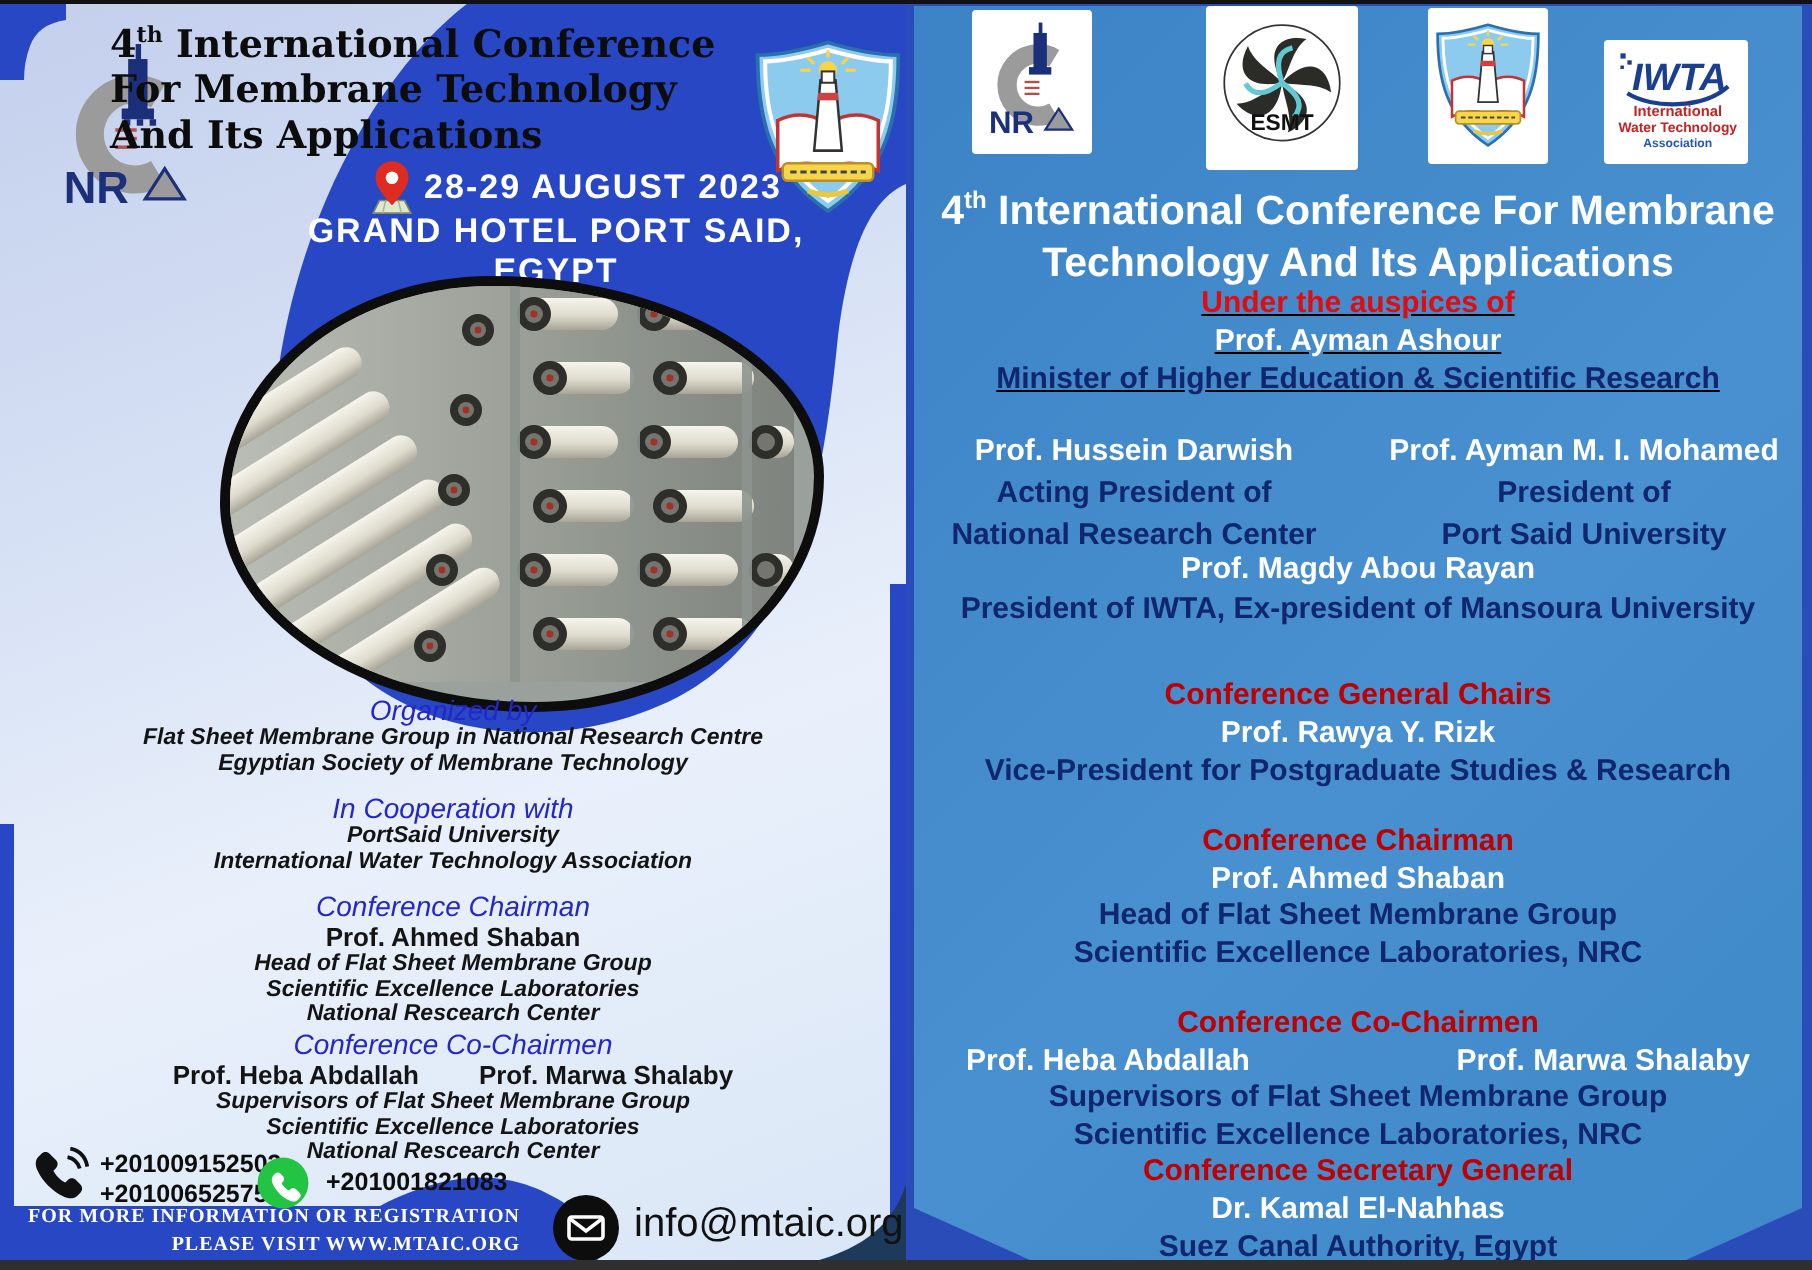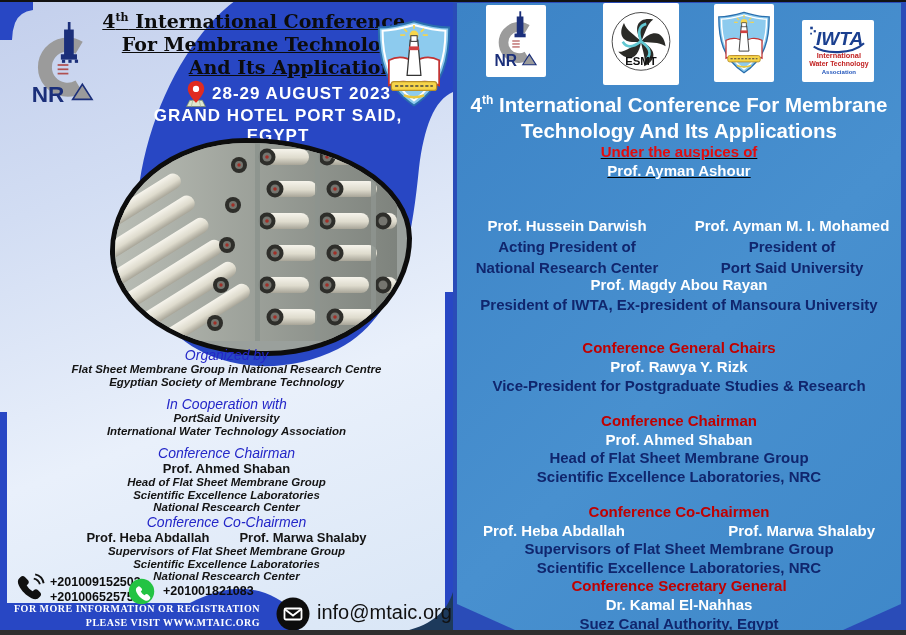--- a/index.html
+++ b/index.html
@@ -2,22 +2,22 @@
 <html><head>
 <meta charset="utf-8">
 <style>
   html,body{margin:0;padding:0;background:#444;}
   .poster{position:relative;width:906px;height:635px;overflow:hidden;background:#111;
           font-family:"Liberation Sans",sans-serif;}
   
   .panel-left{position:absolute;left:0;top:0;width:453px;height:635px;
     background:linear-gradient(160deg,#c3cfec 0%,#d2ddf3 28%,#e9f0fb 62%,#d9e6f6 100%);}
   .deco{position:absolute;left:0;top:0;width:453px;height:635px;pointer-events:none;}
-  .left-title{position:absolute;left:70px;top:6px;width:335px;text-align:right;
-    font-family:"DejaVu Serif",serif;font-weight:bold;font-size:19px;line-height:23px;color:#0c0c0c;text-decoration:underline;}
+  .left-title{position:absolute;left:55px;top:6px;width:335px;text-align:left;
+    font-family:"DejaVu Serif",serif;font-weight:bold;font-size:19px;line-height:23px;color:#0c0c0c;}
   .left-title sup{font-size:11px;}
   .nrc-logo-left{position:absolute;left:16px;top:22px;}
   .psu-logo-left{position:absolute;left:374px;top:20px;}
   .date-row{position:absolute;left:178px;top:80px;width:220px;display:flex;align-items:center;justify-content:center;gap:5px;}
   .date-text,.venue-text{color:#fff;font-weight:bold;font-size:17px;letter-spacing:1px;}
   .venue-text{position:absolute;left:128px;top:106px;width:300px;text-align:center;}
   .blob{position:absolute;left:110px;top:138px;width:292px;height:208px;border:5px solid #0d0d0d;
     border-radius:45% 55% 48% 52% / 52% 46% 54% 48%;overflow:hidden;background:#9aa09c;}
   .section{position:absolute;left:0;width:100%;text-align:center;color:#141414;}
   .sec-heading{font-style:italic;font-weight:normal;font-size:14px;line-height:16px;color:#2326c8;}
@@ -376,20 +376,21 @@
     </div>
 
     <div class="right-title">
       <div><span>4</span><sup>th</sup><span> International Conference For Membrane</span></div>
       <div>Technology And Its Applications</div>
     </div>
 
     <div class="rblock b-auspices">
       <div class="r-red-bright">Under the auspices of</div>
       <div class="r-white">Prof. Ayman Ashour</div>
+      <div class="r-navy">Minister of Higher Education &amp; Scientific Research</div>
     </div>
 
     <div class="rblock b-presidents">
       <div class="col-l">
         <div class="r-white">Prof. Hussein Darwish</div>
         <div class="r-navy">Acting President of</div>
         <div class="r-navy">National Research Center</div>
       </div>
       <div class="col-r">
         <div class="r-white">Prof. Ayman M. I. Mohamed</div>

